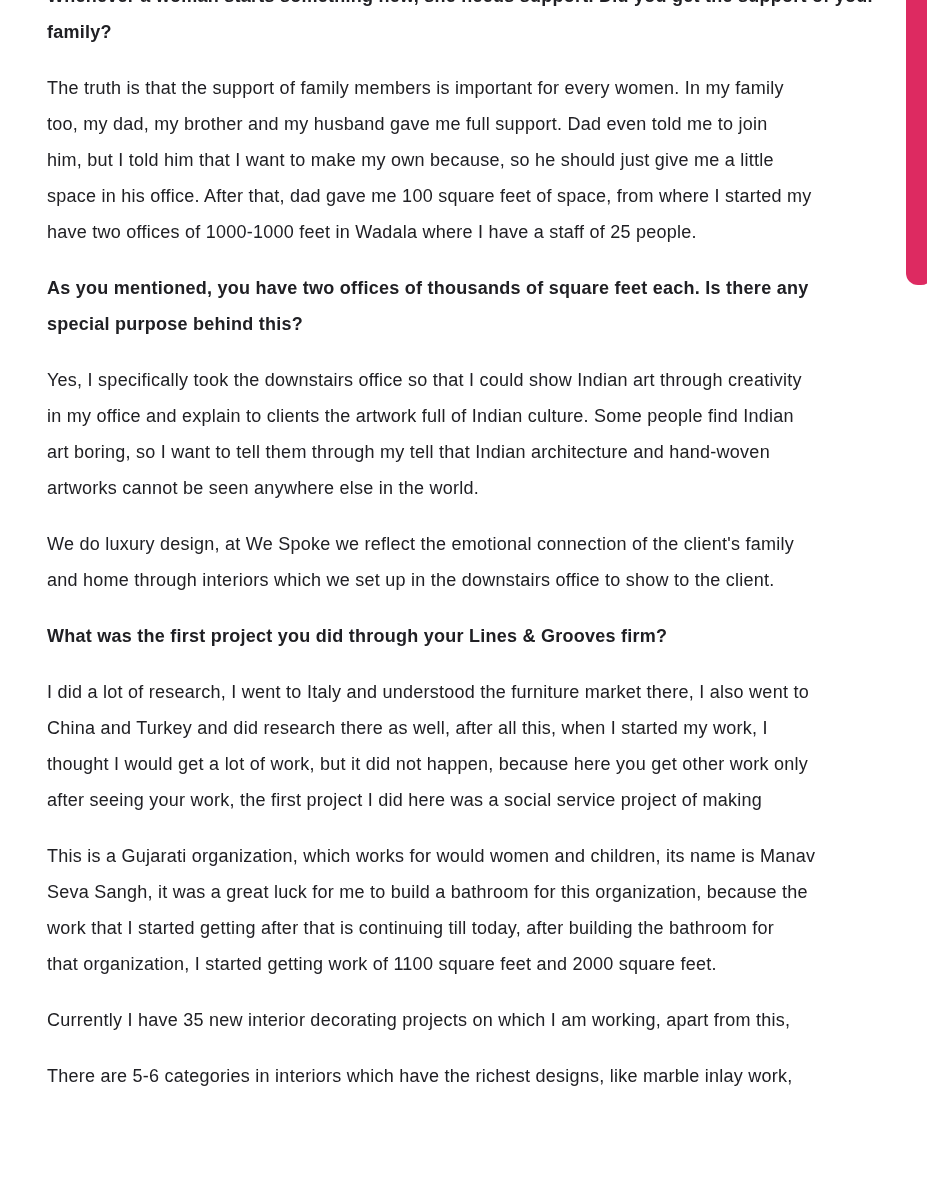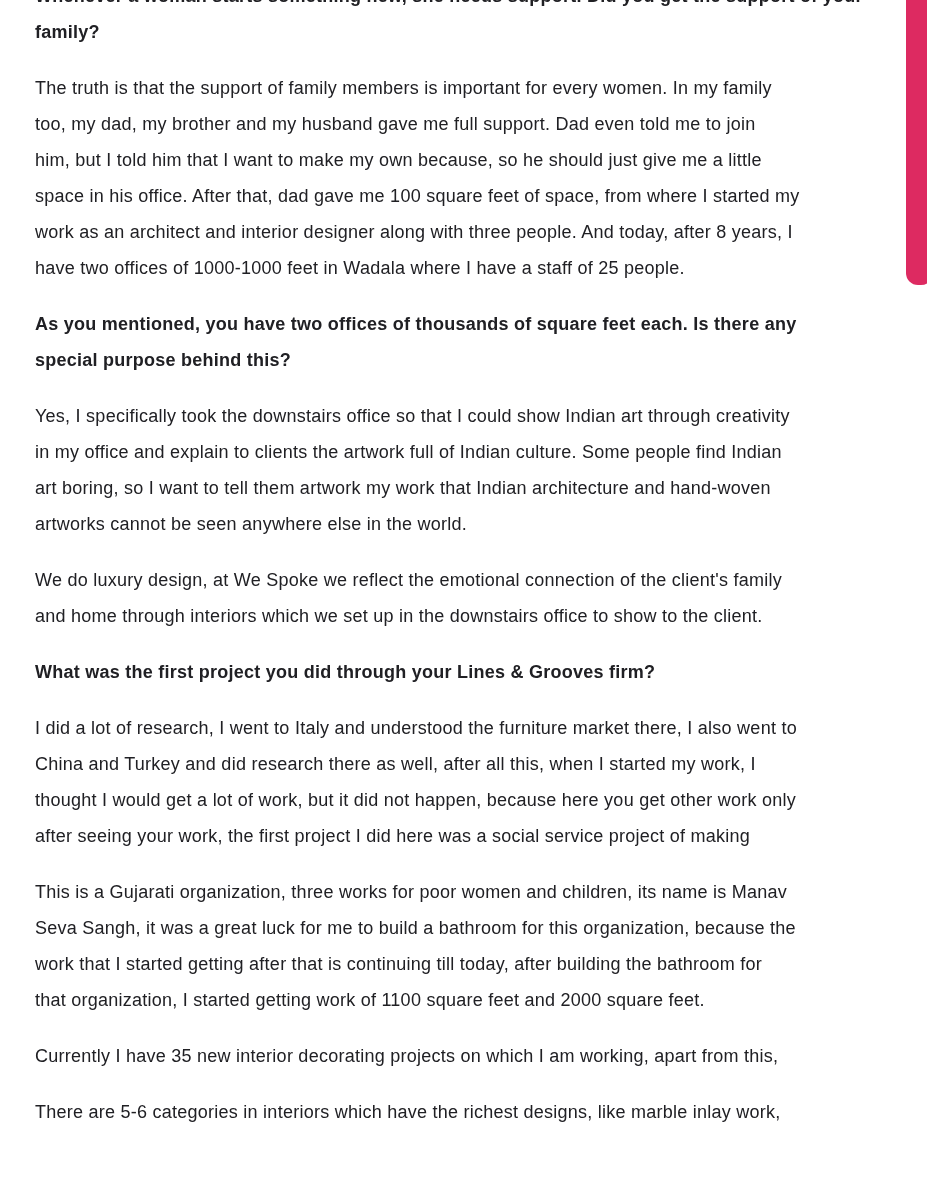--- a/index.html
+++ b/index.html
@@ -22,20 +22,21 @@
   }
   .block {
     margin: 0 0 20px 0;
   }
   .line {
     display: block;
     white-space: nowrap;
     line-height: 36px;
     font-size: 18px;
     letter-spacing: 0.25px;
+    margin-left: 12px;
   }
   .question .line {
     font-weight: 700;
   }
   .answer .line {
     font-weight: 400;
   }
   .scrollbar-thumb {
     position: absolute;
     top: -12px;
@@ -52,48 +53,47 @@
   <main class="article" style="color: rgb(32, 32, 36);">
       <div class="block question">
         <span class="line">Whenever a woman starts something new, she needs support. Did you get the support of your</span>
         <span class="line">family?</span>
       </div>
       <div class="block answer">
         <span class="line">The truth is that the support of family members is important for every women. In my family</span>
         <span class="line">too, my dad, my brother and my husband gave me full support. Dad even told me to join</span>
         <span class="line">him, but I told him that I want to make my own because, so he should just give me a little</span>
         <span class="line">space in his office. After that, dad gave me 100 square feet of space, from where I started my</span>
-        <span class="line">work as an architect and interior designer along with three people. And today, after 8 years, I</span>
         <span class="line">have two offices of 1000-1000 feet in Wadala where I have a staff of 25 people.</span>
       </div>
       <div class="block question">
         <span class="line">As you mentioned, you have two offices of thousands of square feet each. Is there any</span>
         <span class="line">special purpose behind this?</span>
       </div>
       <div class="block answer">
         <span class="line">Yes, I specifically took the downstairs office so that I could show Indian art through creativity</span>
         <span class="line">in my office and explain to clients the artwork full of Indian culture. Some people find Indian</span>
-        <span class="line">art boring, so I want to tell them artwork my work that Indian architecture and hand-woven</span>
+        <span class="line">art boring, so I want to tell them through my tell that Indian architecture and hand-woven</span>
         <span class="line">artworks cannot be seen anywhere else in the world.</span>
       </div>
       <div class="block answer">
         <span class="line">We do luxury design, at We Spoke we reflect the emotional connection of the client's family</span>
         <span class="line">and home through interiors which we set up in the downstairs office to show to the client.</span>
       </div>
       <div class="block question">
         <span class="line">What was the first project you did through your Lines &amp; Grooves firm?</span>
       </div>
       <div class="block answer">
         <span class="line">I did a lot of research, I went to Italy and understood the furniture market there, I also went to</span>
         <span class="line">China and Turkey and did research there as well, after all this, when I started my work, I</span>
         <span class="line">thought I would get a lot of work, but it did not happen, because here you get other work only</span>
         <span class="line">after seeing your work, the first project I did here was a social service project of making</span>
       </div>
       <div class="block answer">
-        <span class="line">This is a Gujarati organization, three works for poor women and children, its name is Manav</span>
+        <span class="line">This is a Gujarati organization, which works for would women and children, its name is Manav</span>
         <span class="line">Seva Sangh, it was a great luck for me to build a bathroom for this organization, because the</span>
         <span class="line">work that I started getting after that is continuing till today, after building the bathroom for</span>
         <span class="line">that organization, I started getting work of 1100 square feet and 2000 square feet.</span>
       </div>
       <div class="block answer">
         <span class="line">Currently I have 35 new interior decorating projects on which I am working, apart from this,</span>
       </div>
       <div class="block answer">
         <span class="line">There are 5-6 categories in interiors which have the richest designs, like marble inlay work,</span>
       </div>

